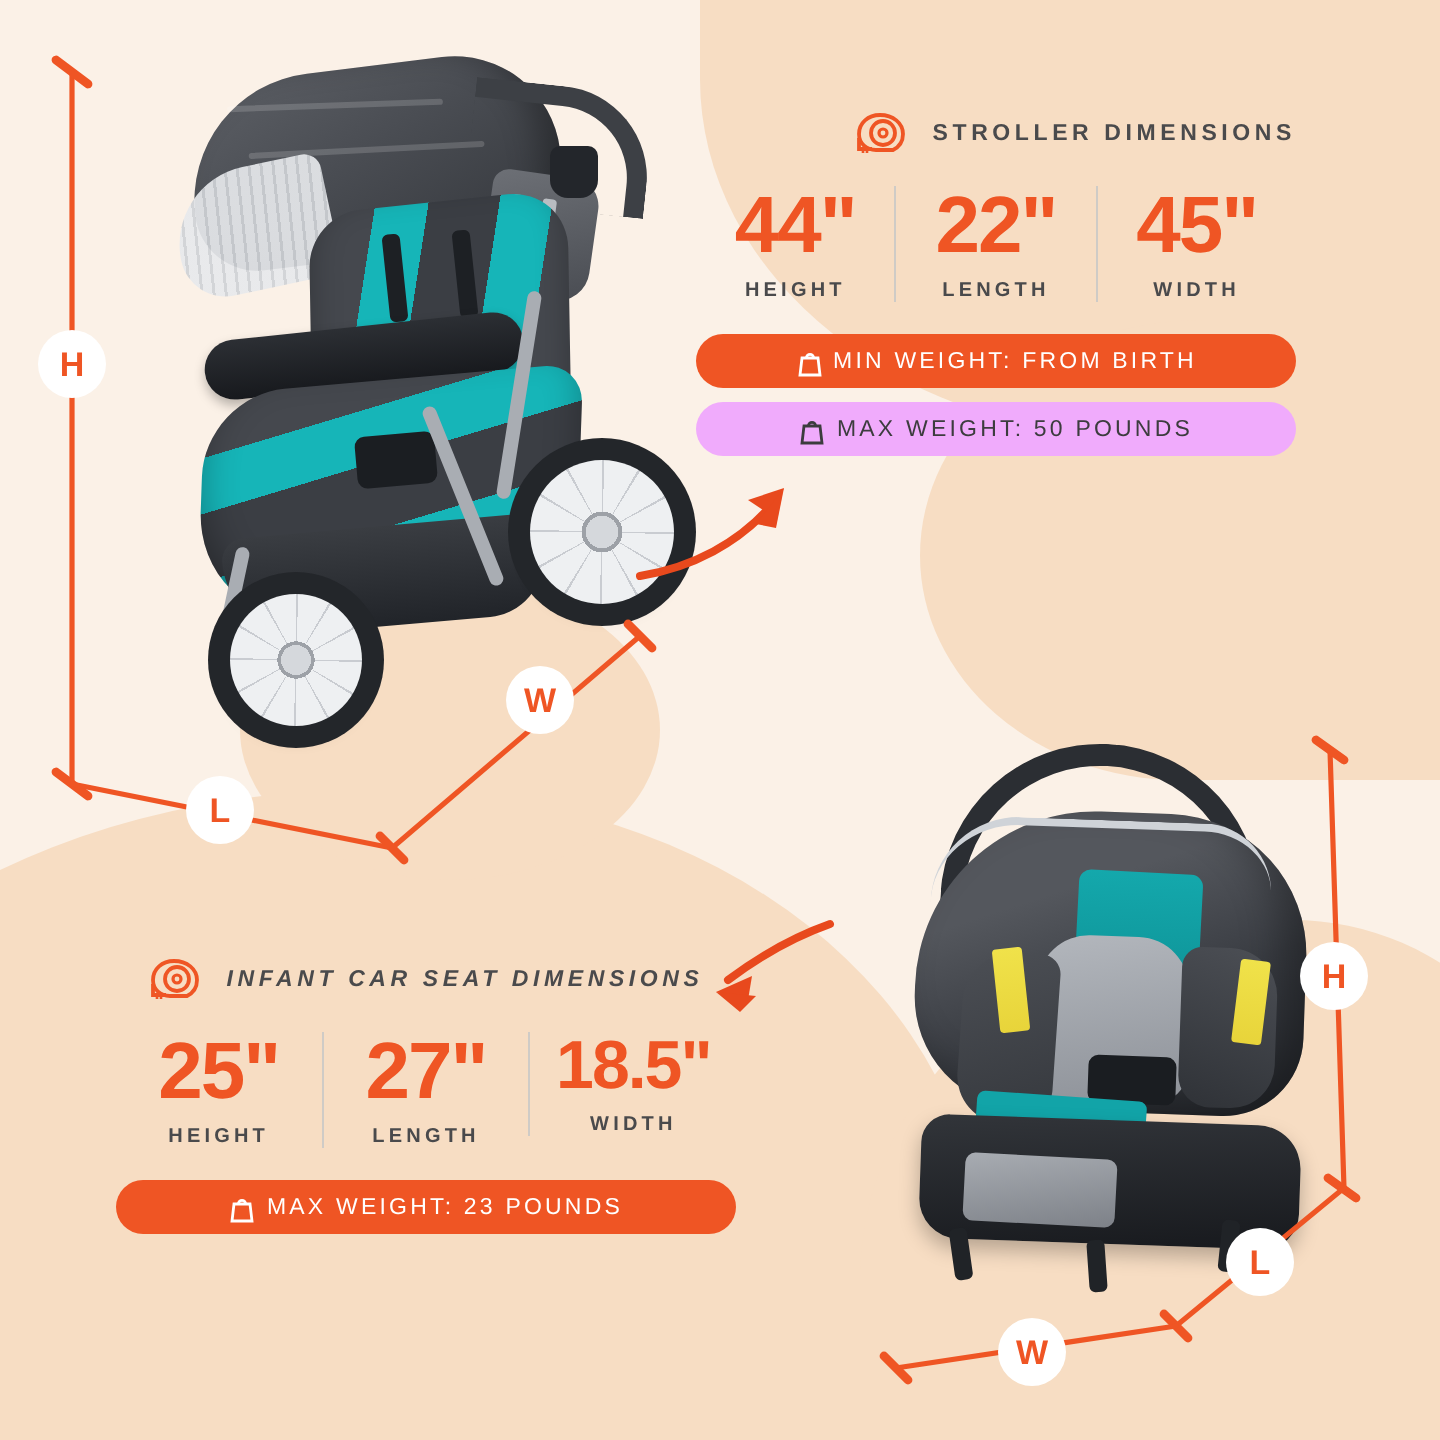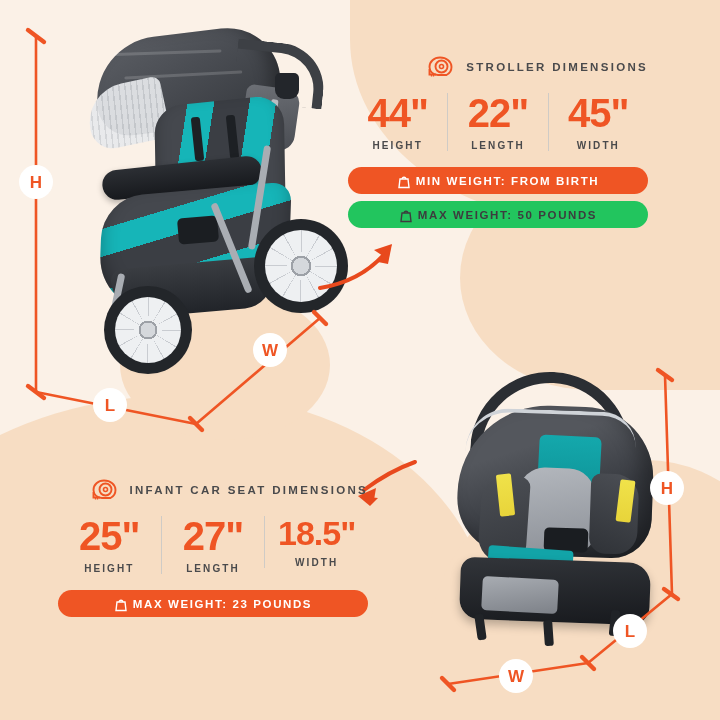--- a/index.html
+++ b/index.html
@@ -213,21 +213,21 @@
   }
   .arrow-path { stroke:#e8491d; stroke-width:4; fill:none; stroke-linecap:round; }
   .arrow-head { fill:#e8491d; }
 
   
   .panel { position:absolute; }
   .panel-stroller { left:348px; top:55px; width:300px; }
   .panel-carseat  { left:58px;  top:478px; width:310px; }
 
   .panel-head { display:flex; align-items:center; gap:9px; margin-bottom:14px;justify-content:flex-end; }
-  .panel-head.center { justify-content:flex-end; }
+  .panel-head.center { justify-content:center;font-style:italic; }
   .tape-icon { flex:none; width:30px; height:24px; }
   .panel-title {
     font-size:11.5px; font-weight:bold; letter-spacing:2.3px;
     color:#4a4a4c; white-space:nowrap;
   }
 
   .dims { display:flex; align-items:flex-start; }
   .dim { flex:1; text-align:center; padding:0 2px; }
   .dim + .dim { border-left:1.5px solid #cfcbc6; }
   .dim-value {
@@ -237,25 +237,25 @@
   .dim-value.small { font-size:34px; }
   .dim-label {
     margin-top:7px; font-size:10px; font-weight:bold;
     letter-spacing:2.1px; color:#4a4a4c;
   }
 
   .badges { margin-top:16px; display:flex; flex-direction:column; gap:7px; }
   .badge {
     display:flex; align-items:center; justify-content:center; gap:5px;
     height:27px; border-radius:14px;
-    font-size:11.5px; font-weight:bold; letter-spacing:1.6px;
+    font-size:11.5px; font-weight:normal; letter-spacing:1.6px;
     white-space:nowrap;
   }
   .badge.filled { background:#ef5524; color:#ffffff; }
-  .badge.hollow { background:#22c55e; color:#3c3c3e; }
+  .badge.hollow { background:#f0abfc; color:#3c3c3e; }
   .weight-icon { flex:none; width:14px; height:16px; }
 </style>
 </head>
 <body>
 
 <div class="stage">
 
   <div class="bg-layer">
     <div class="blob blob-topright"></div>
     <div class="blob blob-midright"></div>

